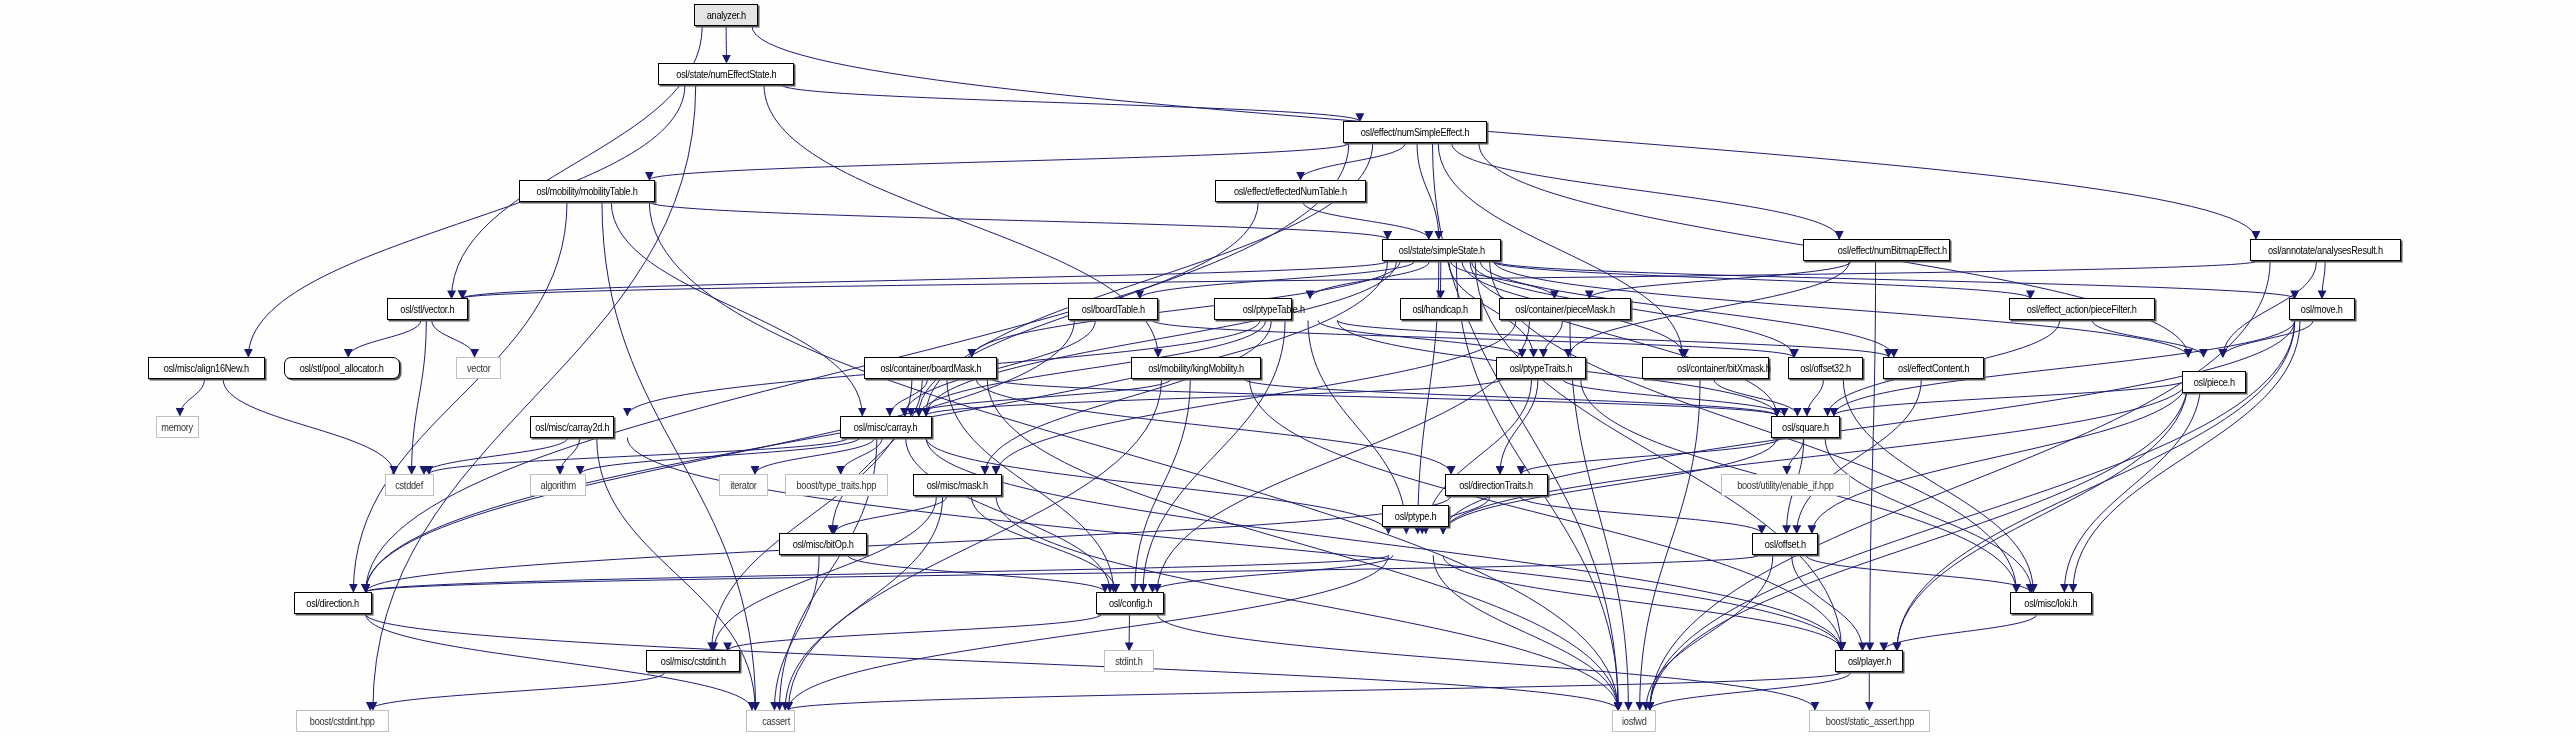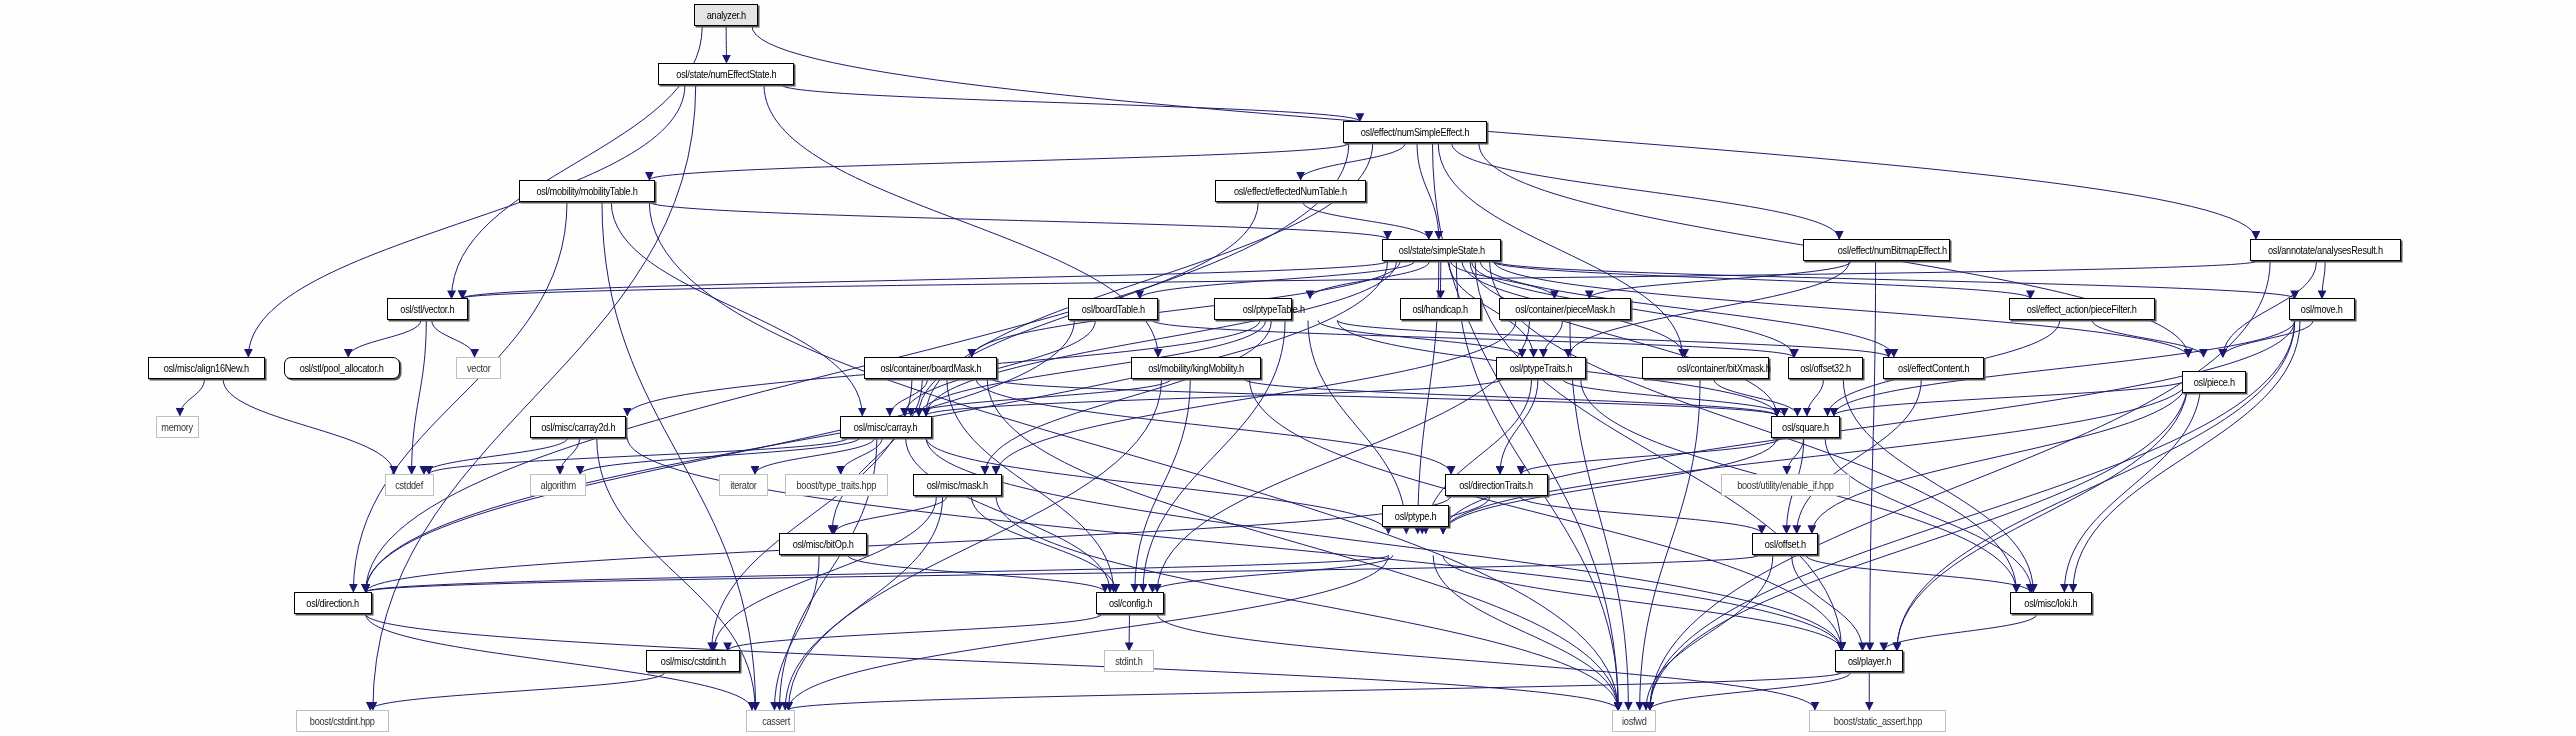--- a/index.html
+++ b/index.html
@@ -249,21 +249,21 @@
     </div>
     <div class="node" style="left: 1788px; width: 75px; top: 357px; text-align: center;">
       <span>osl/offset32.h</span>
     </div>
     <div class="node" style="left: 1883px; width: 101px; top: 357px;">
       <span>osl/effectContent.h</span>
     </div>
     <div class="node" style="left: 2182px; width: 64px; top: 357px; margin-top: 14px;">
       <span>osl/piece.h</span>
     </div>
-    <div class="node" style="left: 530px; width: 96px; top: 416px;">
+    <div class="node" style="left: 530px; width: 84px; top: 416px;">
       <span>osl/misc/carray2d.h</span>
     </div>
     <div class="node" style="left: 840px; width: 92px; top: 416px;">
       <span>osl/misc/carray.h</span>
     </div>
     <div class="node" style="left: 1771px; width: 69px; top: 416px;">
       <span>osl/square.h</span>
     </div>
     <div class="node ext" style="left: 385px; width: 49px; top: 474px;">
       <span>cstddef</span>
@@ -315,20 +315,20 @@
     </div>
     <div class="node ext" style="left: 296px; width: 93px; top: 710px;">
       <span>boost/cstdint.hpp</span>
     </div>
     <div class="node ext" style="left: 746px; width: 49px; top: 710px; padding-left: 11px;">
       <span>cassert</span>
     </div>
     <div class="node ext" style="left: 1612px; width: 44px; top: 710px;">
       <span>iosfwd</span>
     </div>
-    <div class="node ext" style="left: 1809px; width: 137px; top: 710px;">
+    <div class="node ext" style="left: 1809px; width: 121px; top: 710px;">
       <span>boost/static_assert.hpp</span>
     </div>
     <div class="node ext" style="left: 156px; width: 43px; top: 416px;">
       <span>memory</span>
     </div>
   </div>
 
 
 </body></html>

